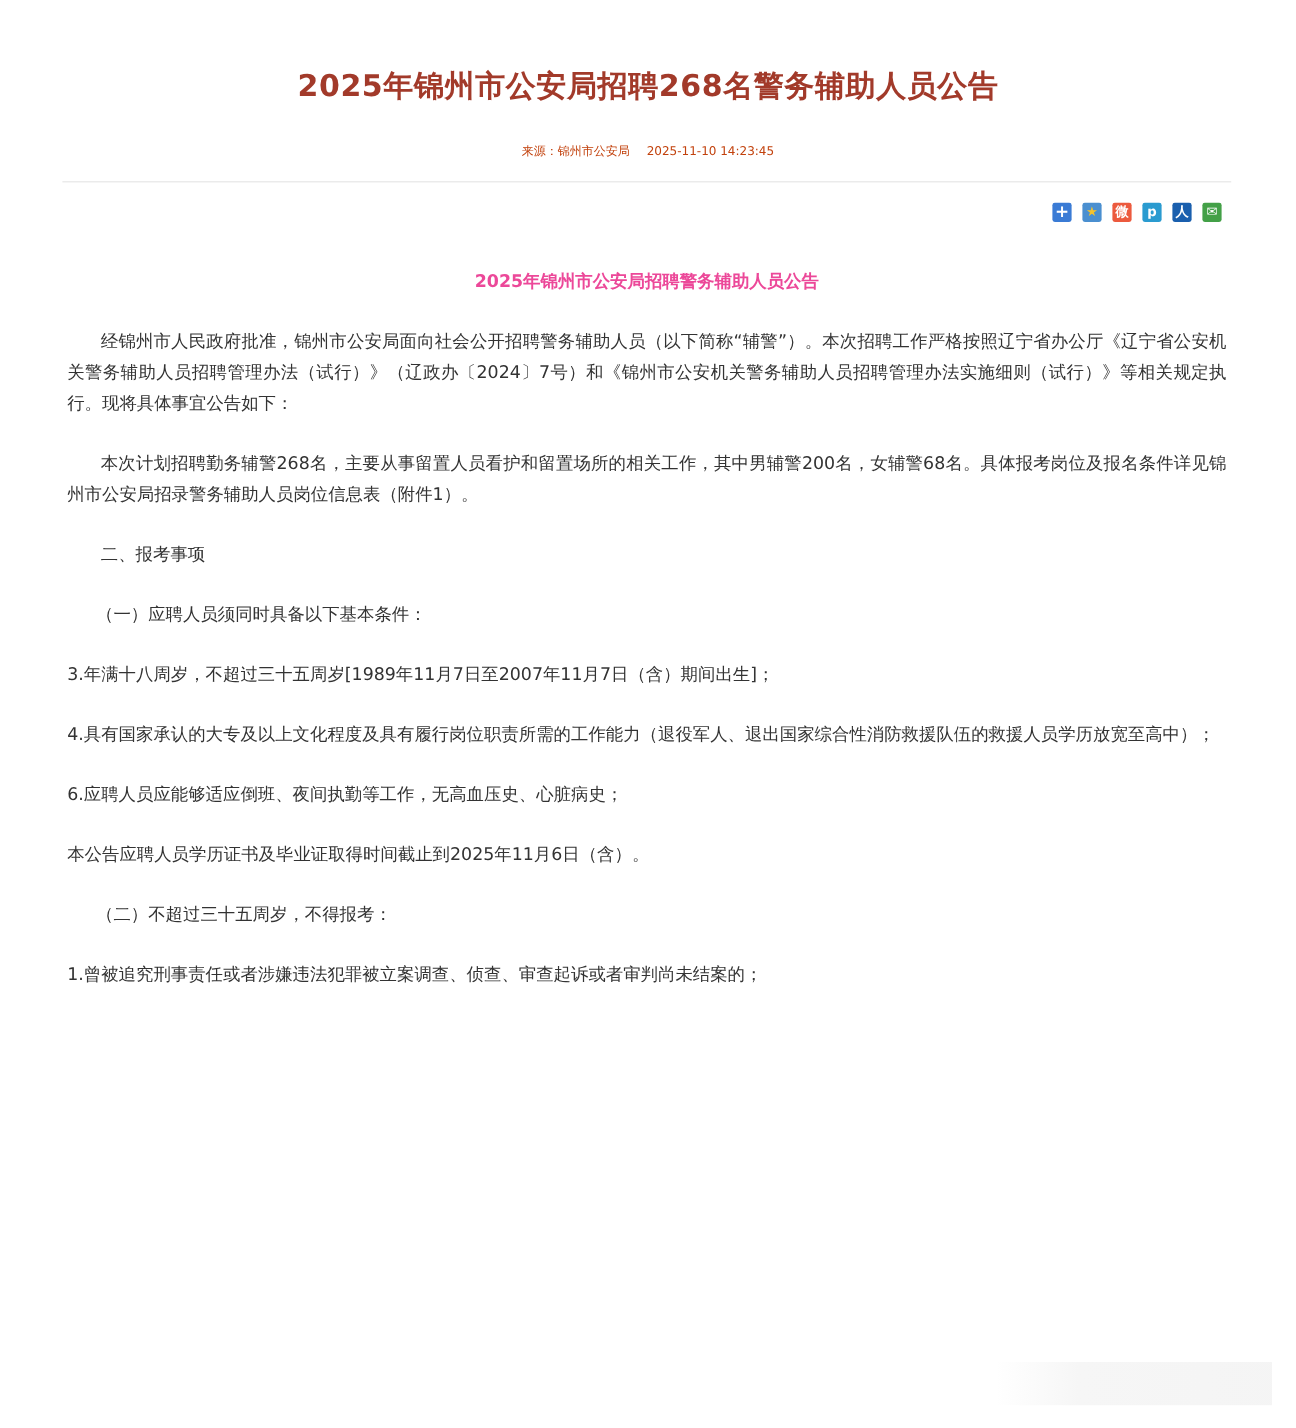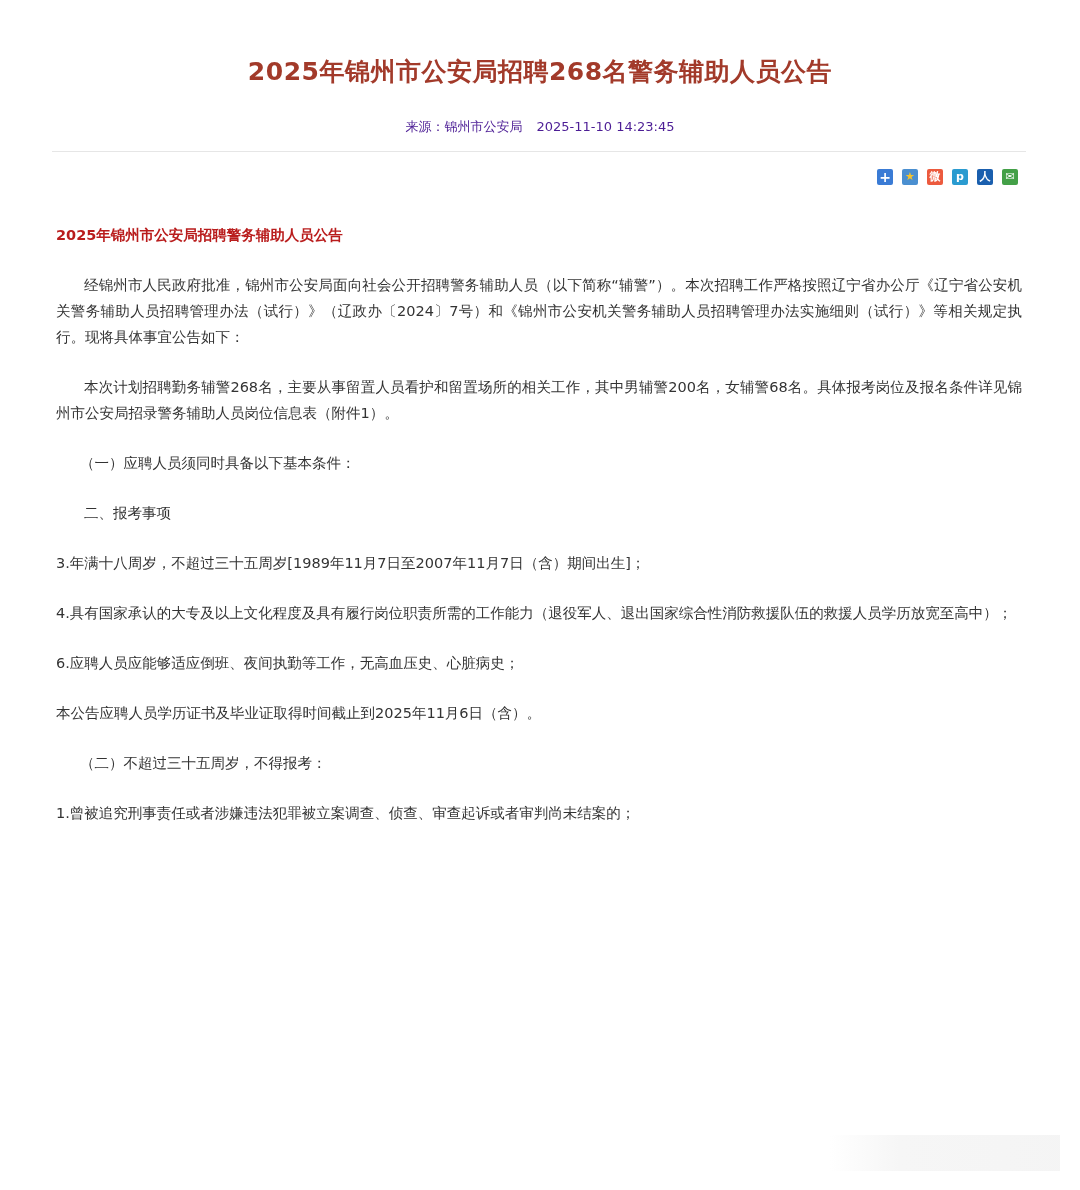--- a/index.html
+++ b/index.html
@@ -5,21 +5,21 @@
     * { margin: 0; padding: 0; box-sizing: border-box; }
     html, body { width: 1080px; height: 1190px; background: #ffffff; overflow: hidden; }
     body { font-family: "DejaVu Sans", "Liberation Sans", sans-serif; color: #333333; position: relative; }
     .page { position: absolute; left: 0; top: 0; width: 1080px; height: 890px; }
     .title {
       position: absolute; left: 0; top: 54px; width: 1080px; text-align: center;
       font-size: 25px; font-weight: bold; color: #a23a2a; letter-spacing: 0.5px; line-height: 36px;
     }
     .meta {
       position: absolute; left: 0; top: 118px; width: 1080px; text-align: center;
-      font-size: 13px; color: #4c1d95; line-height: 18px;
+      font-size: 10px; color: #c2410c; line-height: 18px;
     }
     .meta .sep { display: inline-block; width: 14px; }
     .divider {
       position: absolute; left: 52px; top: 151px; width: 974px; height: 1px; background: #e6e6e6;
     }
     .share {
       position: absolute; left: 877px; top: 169px; height: 17px; display: flex; gap: 9px;
     }
     .share .ic {
       width: 16px; height: 16px; border-radius: 2px; display: flex; align-items: center; justify-content: center;
@@ -28,21 +28,21 @@
     .ic-plus { background: #3a7bd5; font-size: 14px !important; }
     .ic-qzone { background: #4a8fd0; color: #f5c32b !important; }
     .ic-weibo { background: #ec5a3e; }
     .ic-tweibo { background: #2a9bd0; }
     .ic-renren { background: #1a5fae; }
     .ic-wechat { background: #43a047; }
     .content {
       position: absolute; left: 56px; top: 222px; width: 966px;
       font-size: 14.5px; line-height: 26px; color: #333333;
     }
-    .subtitle { text-align: left; font-weight: bold; font-size: 14.5px; color: #b91c1c; margin-bottom: 24px; }
+    .subtitle { text-align: center; font-weight: bold; font-size: 14.5px; color: #ec4899; margin-bottom: 24px; }
     .p { margin-bottom: 24px; text-align: justify; }
     .p.indent { text-indent: 28px; }
     .p.indent-small { text-indent: 24px; }
     .p.noindent { text-indent: 0; }
     .watermark {
       position: absolute; left: 830px; top: 1135px; width: 230px; height: 36px;
       background: linear-gradient(90deg, rgba(255,255,255,0) 0%, rgba(230,230,230,0.6) 30%, rgba(220,220,220,0.5) 100%);
       opacity: 0.6;
     }
   </style>
@@ -64,22 +64,22 @@
     <span class="ic ic-weibo">微</span>
     <span class="ic ic-tweibo">p</span>
     <span class="ic ic-renren">人</span>
     <span class="ic ic-wechat">✉</span>
   </div>
 
   <div class="content">
     <div class="subtitle">2025年锦州市公安局招聘警务辅助人员公告</div>
     <p class="p indent">经锦州市人民政府批准，锦州市公安局面向社会公开招聘警务辅助人员（以下简称“辅警”）。本次招聘工作严格按照辽宁省办公厅《辽宁省公安机关警务辅助人员招聘管理办法（试行）》（辽政办〔2024〕7号）和《锦州市公安机关警务辅助人员招聘管理办法实施细则（试行）》等相关规定执行。现将具体事宜公告如下：</p>
     <p class="p indent">本次计划招聘勤务辅警268名，主要从事留置人员看护和留置场所的相关工作，其中男辅警200名，女辅警68名。具体报考岗位及报名条件详见锦州市公安局招录警务辅助人员岗位信息表（附件1）。</p>
+    <p class="p indent">二、报考事项</p>
     <p class="p indent-small">（一）应聘人员须同时具备以下基本条件：</p>
-    <p class="p indent">二、报考事项</p>
     <p class="p noindent">3.年满十八周岁，不超过三十五周岁[1989年11月7日至2007年11月7日（含）期间出生]；</p>
     <p class="p noindent">4.具有国家承认的大专及以上文化程度及具有履行岗位职责所需的工作能力（退役军人、退出国家综合性消防救援队伍的救援人员学历放宽至高中）；</p>
     <p class="p noindent">6.应聘人员应能够适应倒班、夜间执勤等工作，无高血压史、心脏病史；</p>
     <p class="p noindent">本公告应聘人员学历证书及毕业证取得时间截止到2025年11月6日（含）。</p>
     <p class="p indent-small">（二）不超过三十五周岁，不得报考：</p>
     <p class="p noindent">1.曾被追究刑事责任或者涉嫌违法犯罪被立案调查、侦查、审查起诉或者审判尚未结案的；</p>
   </div>
 
   <div class="watermark"></div>
 </div>

